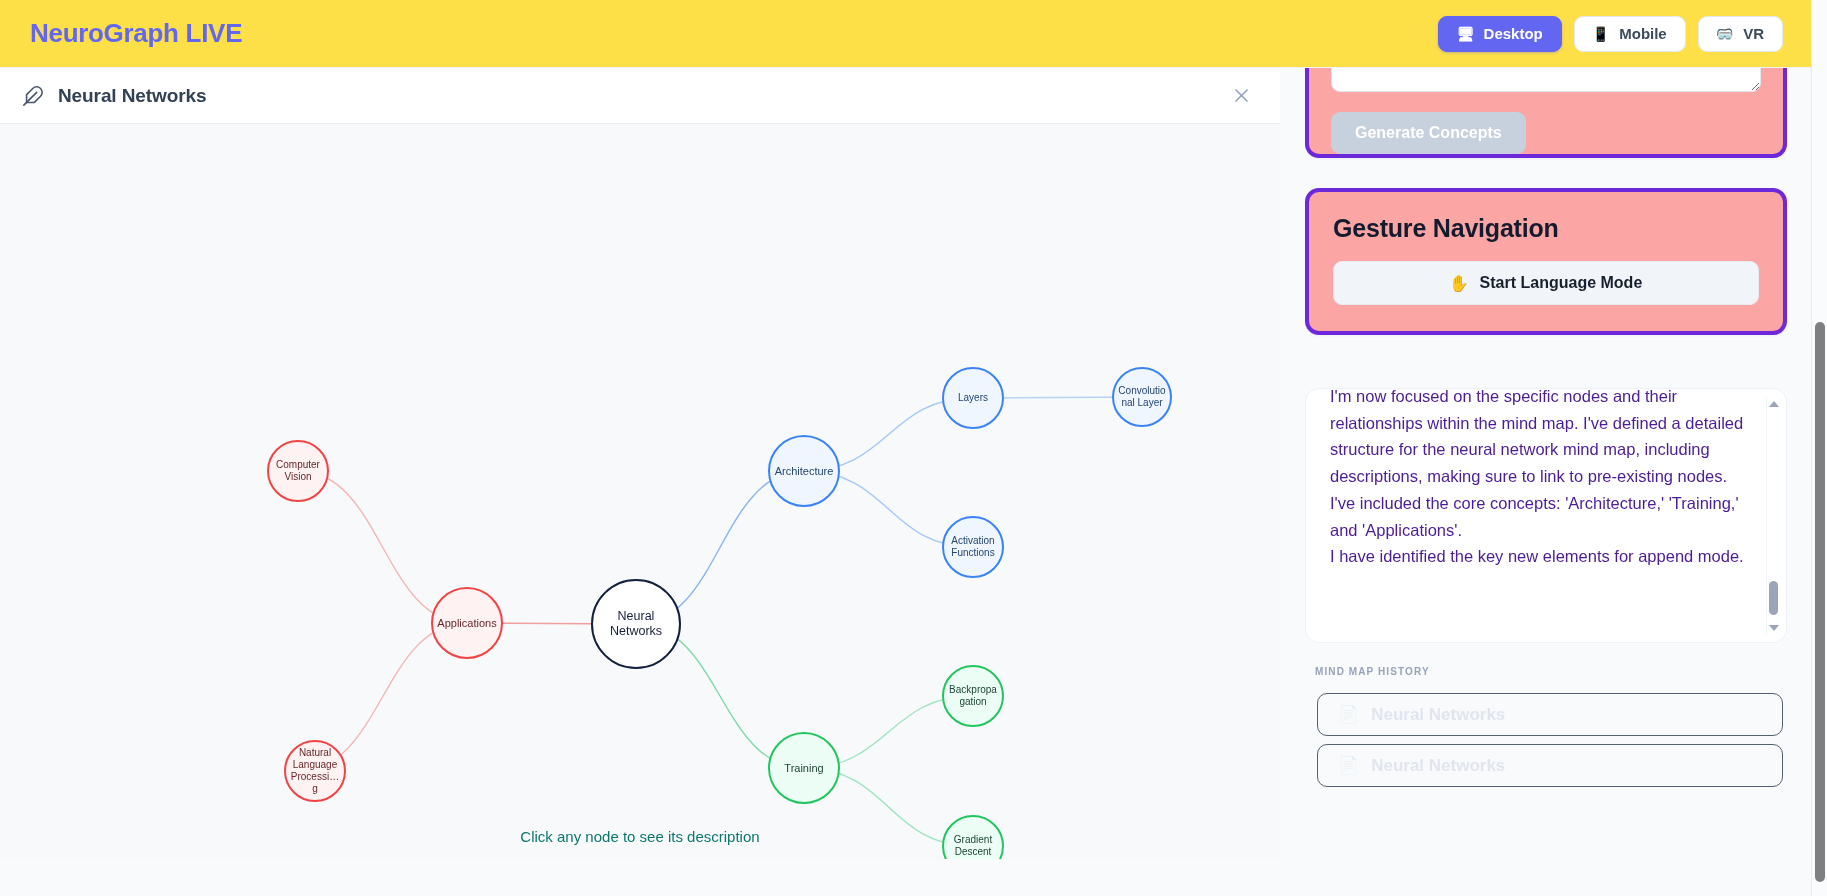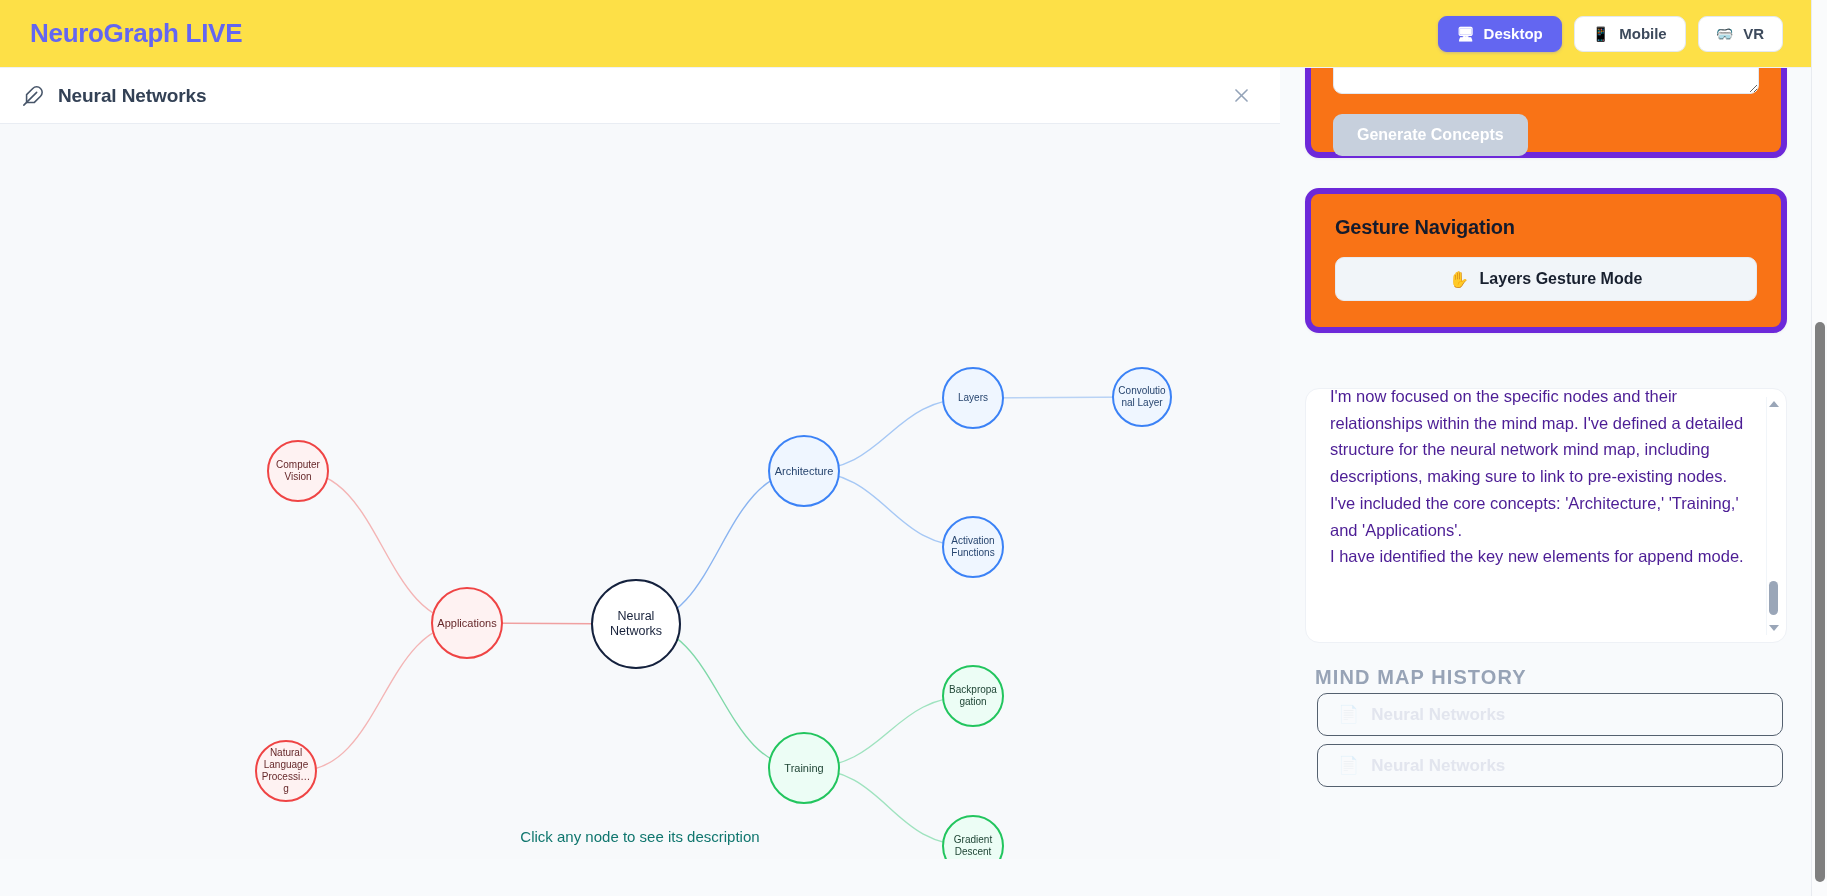--- a/index.html
+++ b/index.html
@@ -90,22 +90,22 @@
   }
 
   
   .sidebar {
     position: absolute; top: 68px; left: 1281px; width: 530px; height: 828px;
     background: #f8fafc;
     padding: 0 24px;
     overflow: hidden;
   }
   .card {
-    background: #f97316; border-radius: 14px;
-    border: 6px solid #6d28d9;
+    background: #fca5a5; border-radius: 14px;
+    border: 4px solid #6d28d9;
     box-shadow: 0 1px 3px rgba(15,23,42,.05);
   }
   .gen-card { position: absolute; top: -56px; left: 24px; width: 482px; height: 146px; padding: 18px 22px; }
   .gen-textarea {
     width: 100%; height: 58px;
     border: 1px solid #e2e8f0; border-radius: 9px;
     resize: vertical; background: #ffffff;
     font-family: "Liberation Sans", sans-serif; font-size: 14px;
     padding: 9px 11px; color: #334155;
   }
@@ -113,21 +113,21 @@
     margin-top: 16px;
     height: 42px; padding: 0 24px;
     border: none; border-radius: 9px;
     background: #c7d0dd; color: #ffffff;
     font-size: 16px; font-weight: 600;
     font-family: "Liberation Sans", sans-serif;
     cursor: not-allowed;
   }
 
   .gesture-card { position: absolute; top: 120px; left: 24px; width: 482px; padding: 22px 24px 26px; }
-  .gesture-title { font-size: 20px; font-weight: 700; color: #141b2d; letter-spacing: -0.2px; }
+  .gesture-title { font-size: 25px; font-weight: 700; color: #141b2d; letter-spacing: -0.2px; }
   .gesture-btn {
     margin-top: 18px; width: 100%; height: 44px;
     border: 1px solid #e6ebf2; border-radius: 9px;
     background: #f1f5f9; color: #18202f;
     font-size: 16px; font-weight: 600;
     font-family: "Liberation Sans", sans-serif;
     display: flex; align-items: center; justify-content: center; gap: 10px;
     cursor: pointer;
   }
 
@@ -150,21 +150,21 @@
   .arw { position: absolute; left: 2px; width: 0; height: 0; border-left: 5px solid transparent; border-right: 5px solid transparent; }
   .arw.up { top: 4px; border-bottom: 6px solid #9aa6b8; }
   .arw.dn { bottom: 4px; border-top: 6px solid #9aa6b8; }
   .scroll-thumb {
     position: absolute; left: 2px; bottom: 20px; width: 9px; height: 34px;
     background: #9aa6b8; border-radius: 5px;
   }
 
   .history-label {
     position: absolute; top: 598px; left: 34px;
-    font-size: 20px; font-weight: 700; letter-spacing: 1.1px;
+    font-size: 10px; font-weight: 700; letter-spacing: 1.1px;
     color: #97a3b6;
   }
   .history-list { position: absolute; top: 625px; left: 36px; width: 466px; }
   .history-item {
     height: 43px; margin-bottom: 8px;
     border: 1px solid #54606f; border-radius: 10px;
     background: #f8fafc;
     display: flex; align-items: center; gap: 12px;
     padding: 0 20px; cursor: pointer;
   }
@@ -257,39 +257,39 @@
         </div>
         <div class="node green lvl2" style="left: 942px; top: 691px; width: 62px; height: 62px;">
           <span>Gradient Descent</span>
         </div>
         <div class="node red lvl1" style="left: 431px; top: 463px; width: 72px; height: 72px;">
           <span>Applications</span>
         </div>
         <div class="node red lvl2" style="left: 267px; top: 316px; width: 62px; height: 62px;">
           <span>Computer Vision</span>
         </div>
-        <div class="node red lvl2" style="left: 255px; top: 616px; width: 62px; height: 62px;">
+        <div class="node red lvl2" style="left: 284px; top: 616px; width: 62px; height: 62px;">
           <span>Natural Language Processi…g</span>
         </div>
       </div>
     <div class="canvas-hint">Click any node to see its description</div>
   </div>
 
   <div class="sidebar">
 
     <div class="card gen-card">
       <textarea class="gen-textarea" placeholder="" style=""></textarea>
       <button class="gen-btn" disabled="">Generate Concepts</button>
     </div>
 
     <div class="card gesture-card">
       <div class="gesture-title">Gesture Navigation</div>
       <button class="gesture-btn">
         <span>✋</span>
-        <span>Layers Gesture Mode</span>
+        <span>Start Language Mode</span>
       </button>
     </div>
 
     <div class="log-card">
       <div class="log-text">
         <p>I'm now focused on the specific nodes and their relationships within the mind map. I've defined a detailed structure for the neural network mind map, including descriptions, making sure to link to pre-existing nodes. I've included the core concepts: 'Architecture,' 'Training,' and 'Applications'.</p>
         <p>I have identified the key new elements for append mode.</p>
       </div>
       <div class="log-scroll">
         <div class="arw up"></div>

